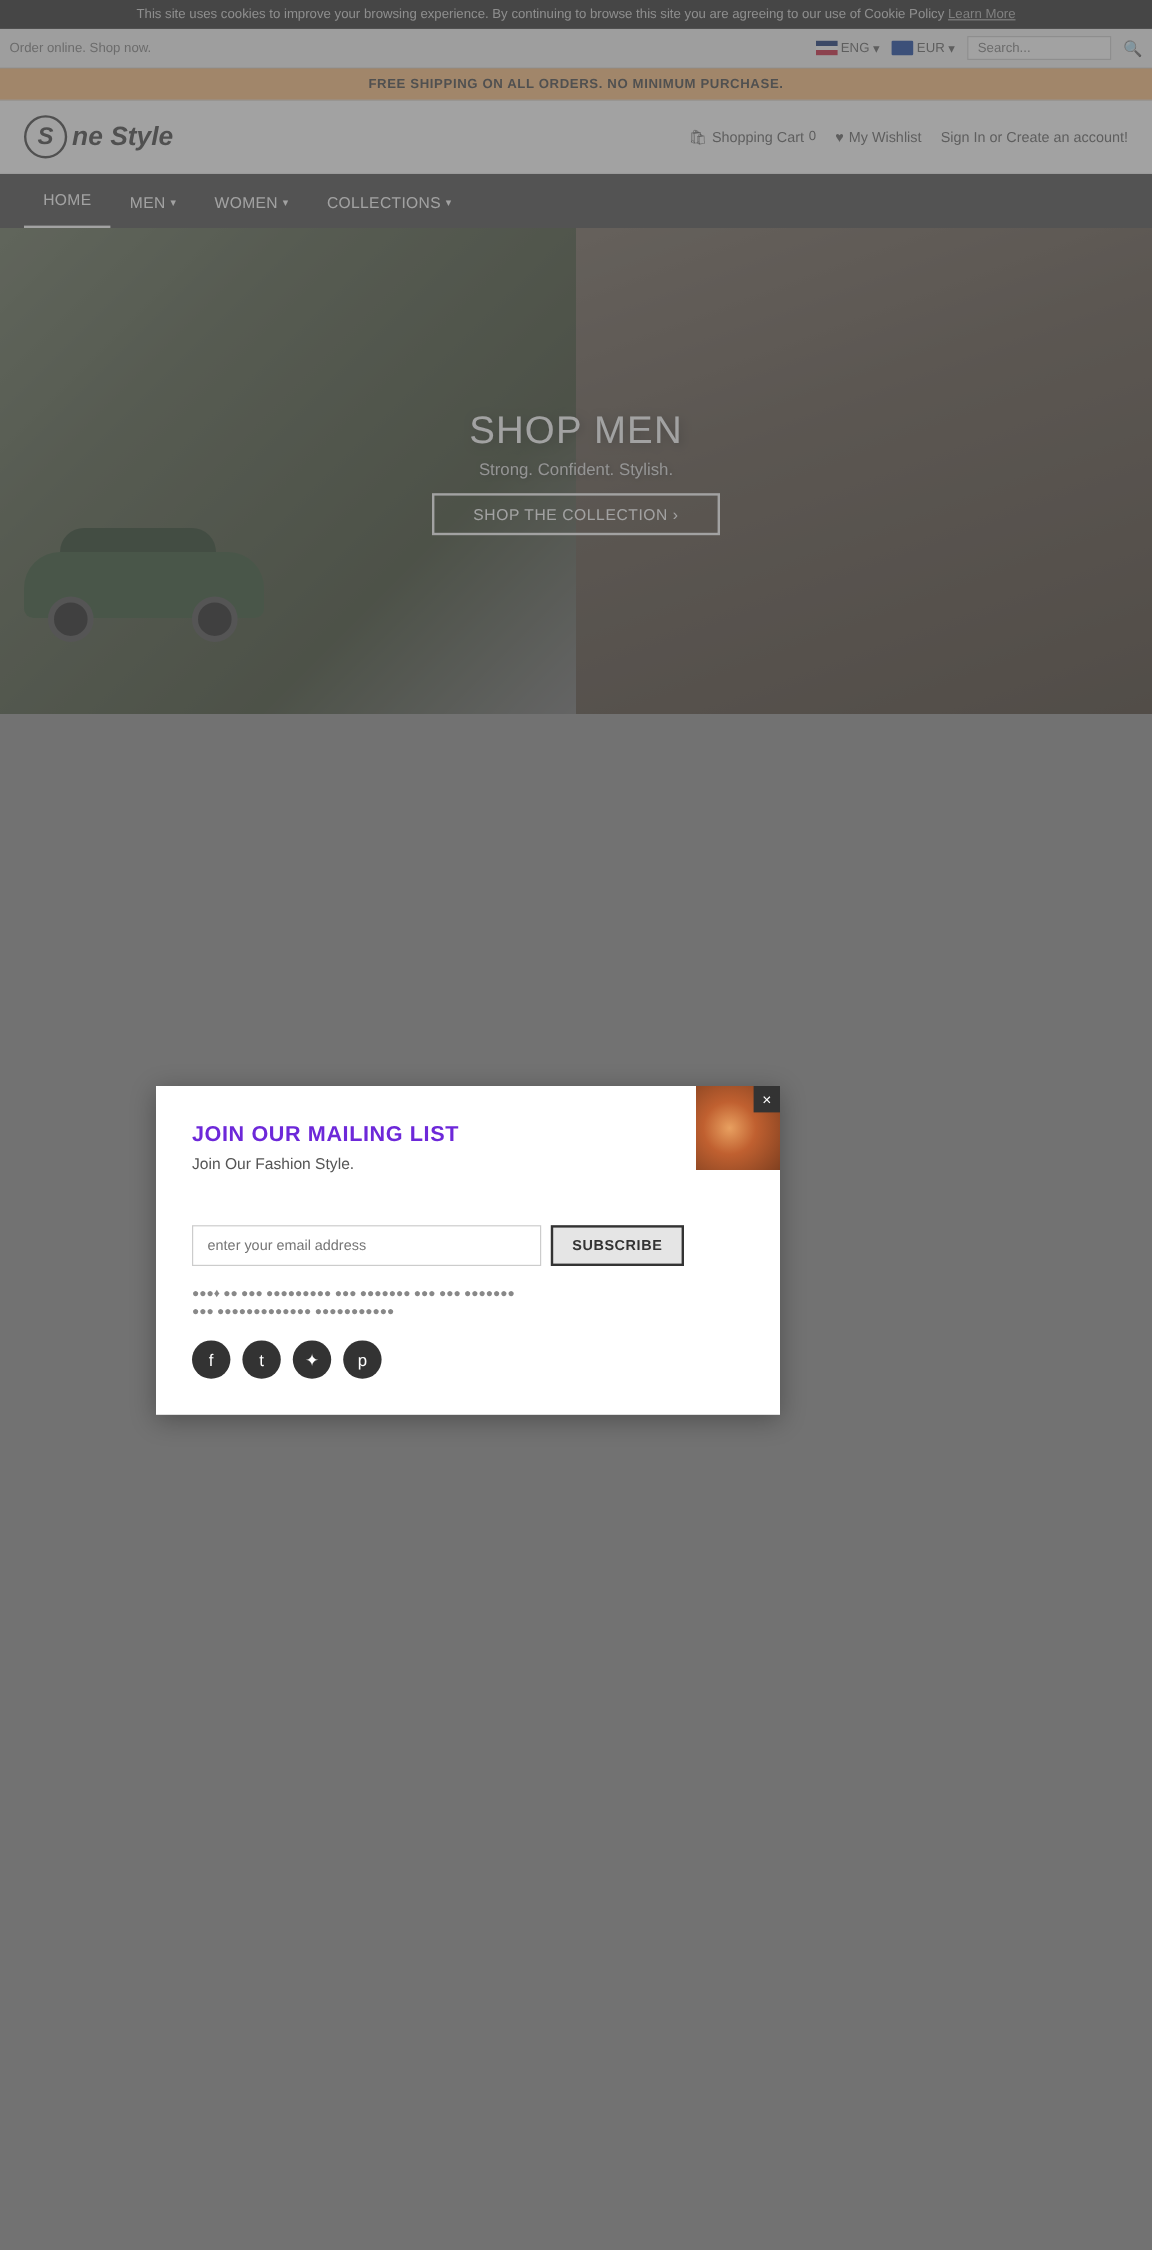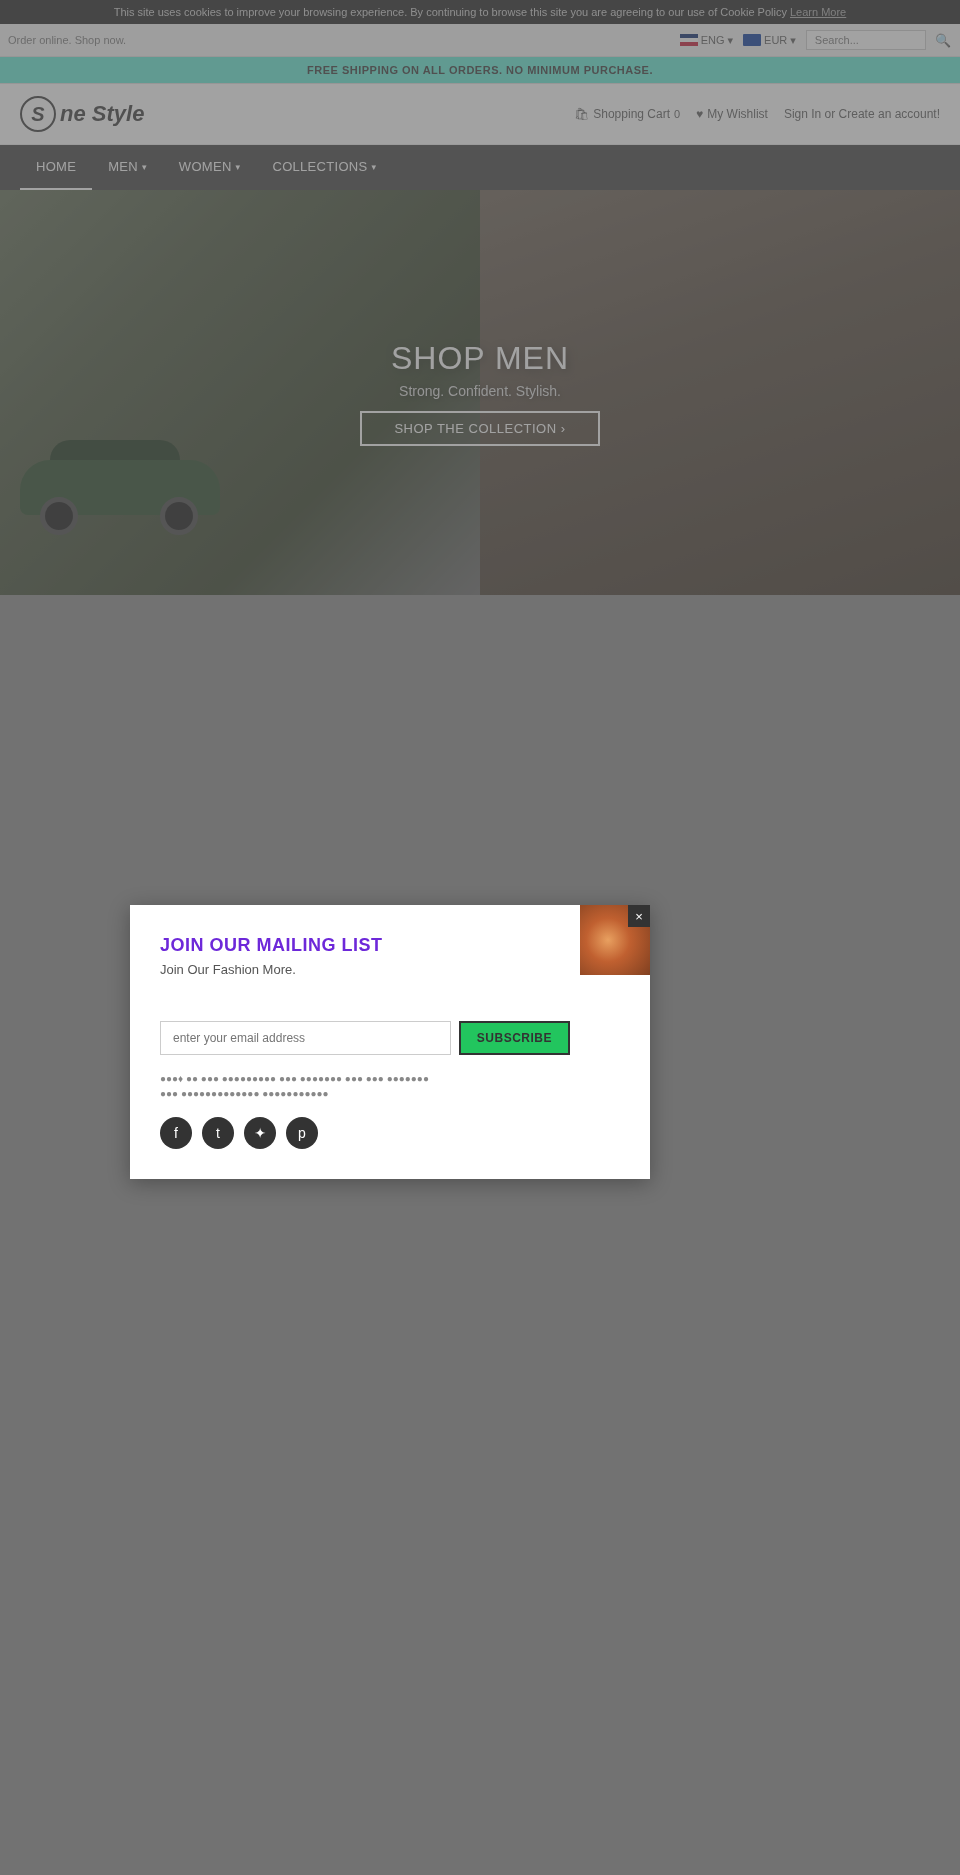--- a/index.html
+++ b/index.html
@@ -32,21 +32,21 @@
     .utility-bar .order-online { margin-right: auto; color: #777; }
     .lang-flag { display: inline-flex; align-items: center; gap: 3px; cursor: pointer; }
     .flag { width: 18px; height: 12px; display: inline-block; }
     .flag-gb { background: linear-gradient(180deg, #012169 33%, #fff 33%, #fff 66%, #c8102e 66%); position: relative; }
     .flag-eu { background: #003399; border-radius: 1px; }
     .search-box { border: 1px solid #ccc; padding: 3px 8px; font-size: 11px; width: 120px; }
     .search-icon-btn { background: none; border: none; cursor: pointer; font-size: 13px; }
 
     
     .free-shipping-bar {
-      background: #5eead4;
+      background: #fdba74;
       border-bottom: 1px solid #e0e0e0;
       text-align: center;
       padding: 7px;
       font-size: 11px;
       font-weight: bold;
       letter-spacing: 0.5px;
       color: #333;
     }
 
     
@@ -86,21 +86,21 @@
     .cart-btn, .wishlist-btn, .account-btn {
       display: flex; align-items: center; gap: 4px; cursor: pointer; color: #555; font-size: 12px;
     }
     .cart-count { font-size: 11px; }
 
     
     .nav {
       background: #3a3a3a;
       padding: 0 20px;
       display: flex;
-      align-items: flex-start;
+      align-items: flex-end;
       gap: 0;
     }
     .nav-item {
       color: #fff;
       font-size: 13px;
       padding: 14px 16px;
       cursor: pointer;
       display: flex;
       align-items: center;
       gap: 4px;
@@ -299,21 +299,21 @@
     }
     .modal-email-input {
       flex: 1;
       border: 1px solid #ccc;
       padding: 8px 12px;
       font-size: 12px;
       color: #aaa;
       outline: none;
     }
     .modal-subscribe-btn {
-      background: #22c55e;
+      background: #e5e5e5;
       border: 2px solid #333;
       color: #333;
       padding: 8px 16px;
       font-size: 12px;
       font-weight: bold;
       cursor: pointer;
       letter-spacing: 0.5px;
       white-space: nowrap;
     }
     .modal-terms {
@@ -440,21 +440,21 @@
 <div class="modal">
 
   <div class="modal-image">
     <div class="modal-image-inner"></div>
   </div>
 
   <button class="modal-close">×</button>
 
   <div class="modal-body">
     <div class="modal-title">JOIN OUR MAILING LIST</div>
-    <div class="modal-subtitle">Join Our Fashion More.</div>
+    <div class="modal-subtitle">Join Our Fashion Style.</div>
 
     <div class="modal-form">
       <input class="modal-email-input" type="email" placeholder="enter your email address" style="">
       <button class="modal-subscribe-btn">SUBSCRIBE</button>
     </div>
 
     <div class="modal-terms">
       <div>●●●♦ ●● ●●● ●●●●●●●●● ●●● ●●●●●●● ●●● ●●● ●●●●●●●</div>
       <div>●●● ●●●●●●●●●●●●● ●●●●●●●●●●●</div>
     </div>

